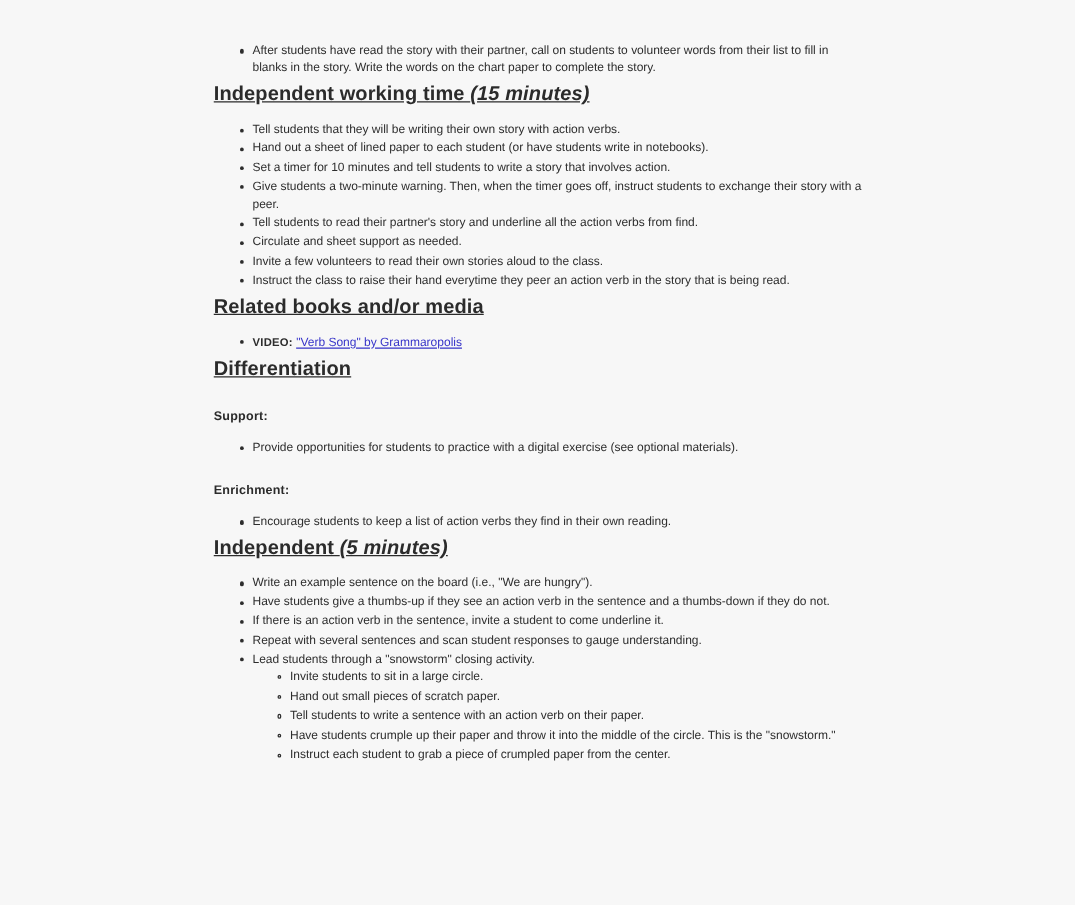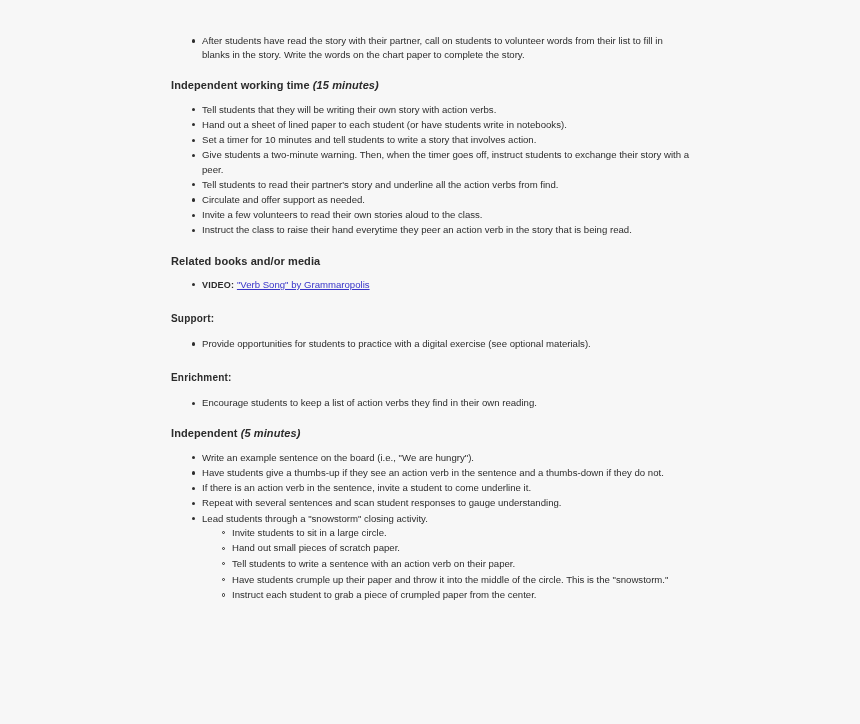--- a/index.html
+++ b/index.html
@@ -22,26 +22,27 @@
     box-sizing: border-box;
     padding: 34px 170px 0 171px;
   }
 
   .content {
     width: 519px;
   }
 
   
   h2.section-heading {
-    font-size: 11px;
+    font-size: 16px;
     font-weight: bold;
     line-height: 1.3;
-    margin: 16px 0 10px 0;
+    margin: 4px 0 10px 0;
     letter-spacing: 0.1px;
     color: #2b2b2b;
+    text-decoration: underline;
   }
   h2.section-heading .time {
     font-style: italic;
     font-weight: bold;
   }
 
   h3.sub-heading {
     font-size: 10px;
     font-weight: bold;
     line-height: 1.3;
@@ -142,39 +143,42 @@
       <li>
           <span class="li-text">Set a timer for 10 minutes and tell students to write a story that involves action.</span>
         </li>
       <li>
           <span class="li-text">Give students a two-minute warning. Then, when the timer goes off, instruct students to exchange their story with a peer.</span>
         </li>
       <li>
           <span class="li-text">Tell students to read their partner's story and underline all the action verbs from find.</span>
         </li>
       <li>
-          <span class="li-text">Circulate and offer support as needed.</span>
+          <span class="li-text">Circulate and sheet support as needed.</span>
         </li>
       <li>
           <span class="li-text">Invite a few volunteers to read their own stories aloud to the class.</span>
         </li>
       <li>
           <span class="li-text">Instruct the class to raise their hand everytime they peer an action verb in the story that is being read.</span>
         </li>
     </ul>
 
     <h2 class="section-heading">
       <span>Related books and/or media</span>
     </h2>
     <ul class="bullets">
       <li>
         <span class="li-text"><span class="bold-prefix">VIDEO: </span><a class="media-link" href="#">"Verb Song" by Grammaropolis</a></span>
       </li>
     </ul>
 
+    <h2 class="section-heading">
+      <span>Differentiation</span>
+    </h2>
 
     <h3 class="sub-heading">Support:</h3>
     <ul class="bullets">
       <li>
           <span class="li-text">Provide opportunities for students to practice with a digital exercise (see optional materials).</span>
         </li>
     </ul>
 
     <h3 class="sub-heading">Enrichment:</h3>
     <ul class="bullets">

